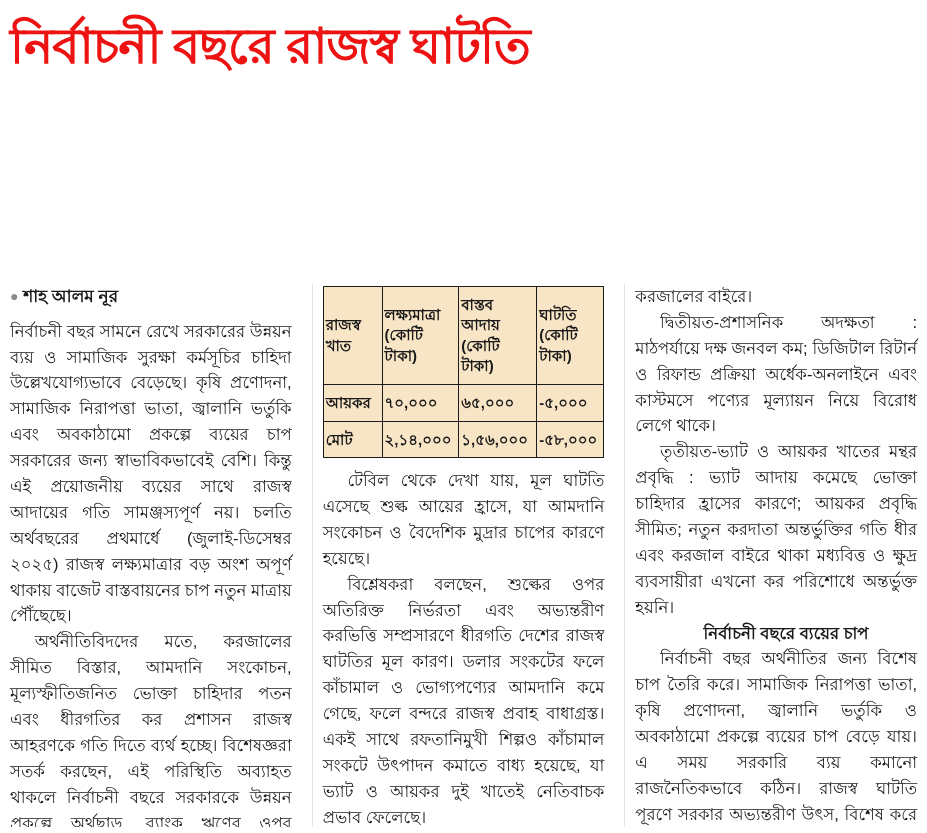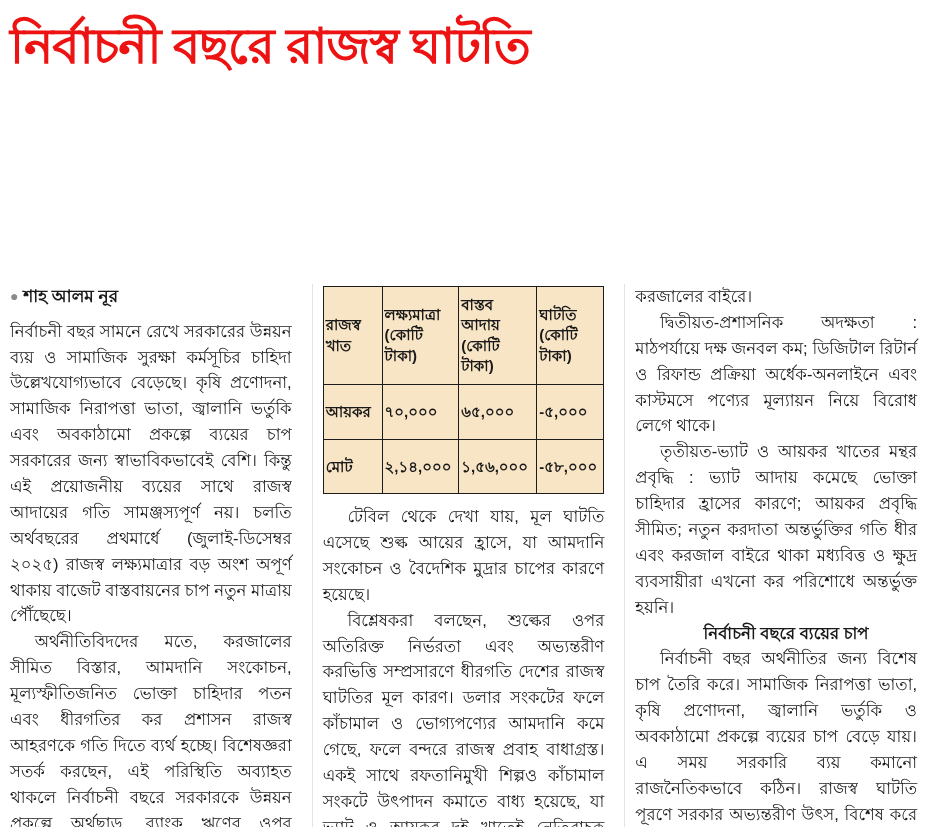--- a/index.html
+++ b/index.html
@@ -62,21 +62,21 @@
   table.rev-table {
     width: 100%;
     border-collapse: collapse;
     background: #f8e5c6;
     margin: 2px 0 10px 0;
     font-size: 15px;
     text-align: left;
   }
   table.rev-table th, table.rev-table td {
     border: 1.6px solid #1c1c1c;
-    padding: 15px 2px;
+    padding: 6px 2px;
     vertical-align: middle;
   }
   table.rev-table th {
     font-weight: 800;
     line-height: 1.35;
     padding: 8px 2px;
   }
   table.rev-table td { font-weight: 600; }
   table.rev-table th:nth-child(1) { width: 21%; }
 </style>

